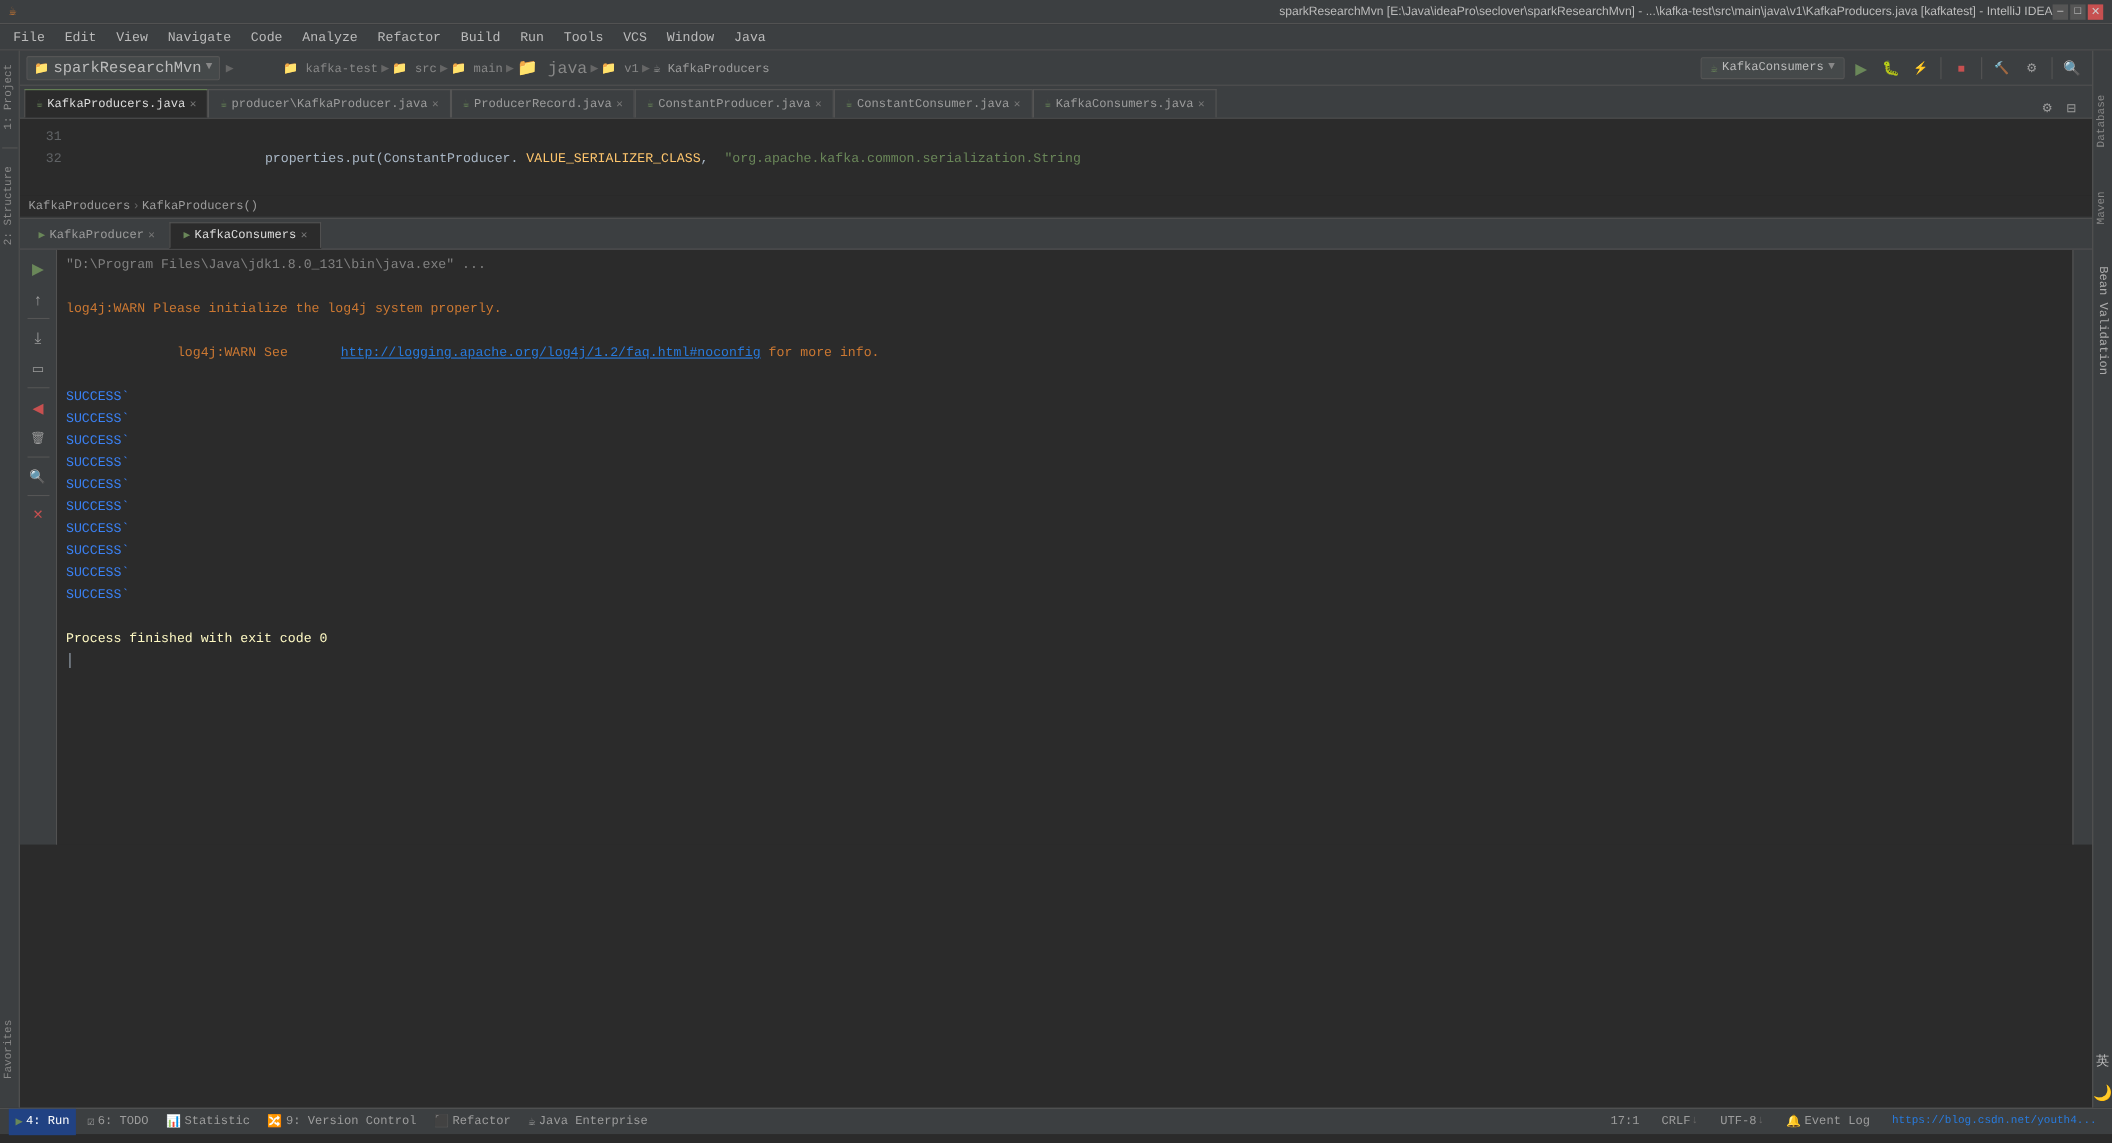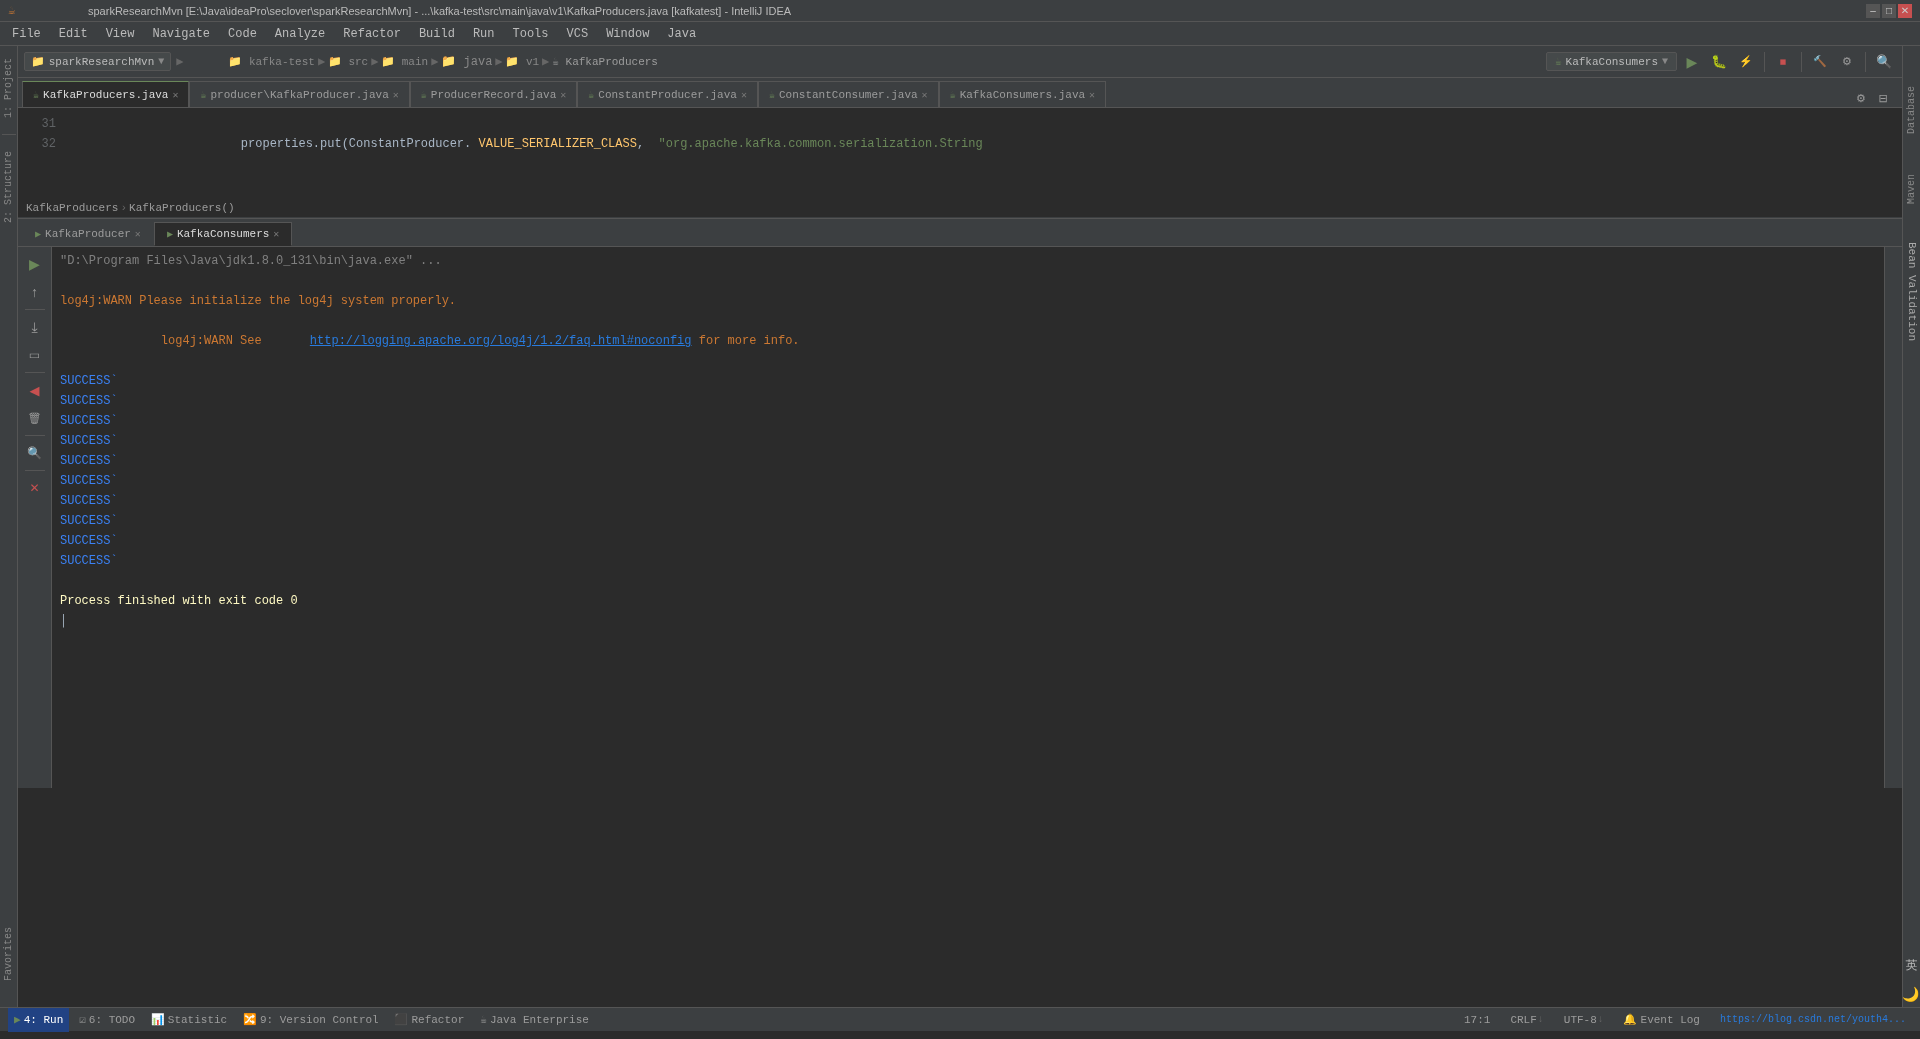--- a/index.html
+++ b/index.html
@@ -269,21 +269,20 @@
     
     #path-breadcrumb {
       height: 20px;
       background: #2b2b2b;
       display: flex;
       align-items: center;
       padding: 0 8px;
       font-size: 11px;
       color: #888;
       border-bottom: 1px solid #3c3f41;
-      margin-top: 20px;
     }
 
     
     #run-right {
       width: 18px;
       background: #3c3f41;
       border-left: 1px solid #555;
     }
 
     
@@ -329,21 +328,21 @@
   </style>
 </head>
 <body>
 
 <div id="app">
 
   <div id="title-bar">
     <div style="width:80px; display:flex; gap:4px; align-items:center;">
       <span style="font-size:12px; color:#cc7832;">☕</span>
     </div>
-    <div id="title-text" style="flex:1; text-align:left; font-size:11px; color:#bbb; font-family:sans-serif;">sparkResearchMvn [E:\Java\ideaPro\seclover\sparkResearchMvn] - ...\kafka-test\src\main\java\v1\KafkaProducers.java [kafkatest] - IntelliJ IDEA</div>
+    <div id="title-text" style="flex:1; text-align:right; font-size:11px; color:#bbb; font-family:sans-serif;">sparkResearchMvn [E:\Java\ideaPro\seclover\sparkResearchMvn] - ...\kafka-test\src\main\java\v1\KafkaProducers.java [kafkatest] - IntelliJ IDEA</div>
     <div style="display:flex; gap:2px;">
       <button class="title-btn">–</button>
       <button class="title-btn">□</button>
       <button class="title-btn" style="background:#c75050;">✕</button>
     </div>
   </div>
 
   <div id="menu-bar">
     <span class="menu-item">File</span>
     <span class="menu-item">Edit</span>
@@ -370,31 +369,31 @@
       <div class="v-text">Favorites</div>
       <div style="height:10px;"></div>
     </div>
 
     <div id="main-content">
 
       <div id="toolbar" style="height:32px; background:#3c3f41; display:flex; align-items:center; padding:0 6px; gap:3px; border-bottom:1px solid #555;">
 
         <div style="display:flex; align-items:center; gap:4px; background:#45494a; padding:2px 6px; border:1px solid #555; border-radius:2px; cursor:pointer;">
           <span style="font-size:11px; color:#bbb;">📁</span>
-          <span style="font-size:11px; color:#bbb;font-family:Liberation Mono, monospace;">sparkResearchMvn</span>
+          <span style="font-size:14px; color:#bbb;font-family:Liberation Mono, monospace;">sparkResearchMvn</span>
           <span style="font-size:10px; color:#888;">▼</span>
         </div>
         <span style="color:#666; margin:0 2px;">▶</span>
         <span style="font-size:11px; color:#888;margin-left:40px;">📁 kafka-test</span>
         <span style="color:#666;">▶</span>
         <span style="font-size:11px; color:#888;">📁 src</span>
         <span style="color:#666;">▶</span>
         <span style="font-size:11px; color:#888;">📁 main</span>
         <span style="color:#666;">▶</span>
-        <span style="font-size:12px; color:#888;">📁 java</span>
+        <span style="font-size:15px; color:#888;">📁 java</span>
         <span style="color:#666;">▶</span>
         <span style="font-size:11px; color:#888;">📁 v1</span>
         <span style="color:#666;">▶</span>
         <span style="font-size:11px; color:#9c9c9c;">☕ KafkaProducers</span>
         <div style="flex:1;"></div>
 
         <div style="display:flex; align-items:center; gap:4px; background:#45494a; padding:2px 8px; border:1px solid #555; border-radius:2px; cursor:pointer;">
           <span style="font-size:11px; color:#6a8759;">☕</span>
           <span style="font-size:11px; color:#bbb;">KafkaConsumers</span>
           <span style="font-size:10px; color:#888;">▼</span>

